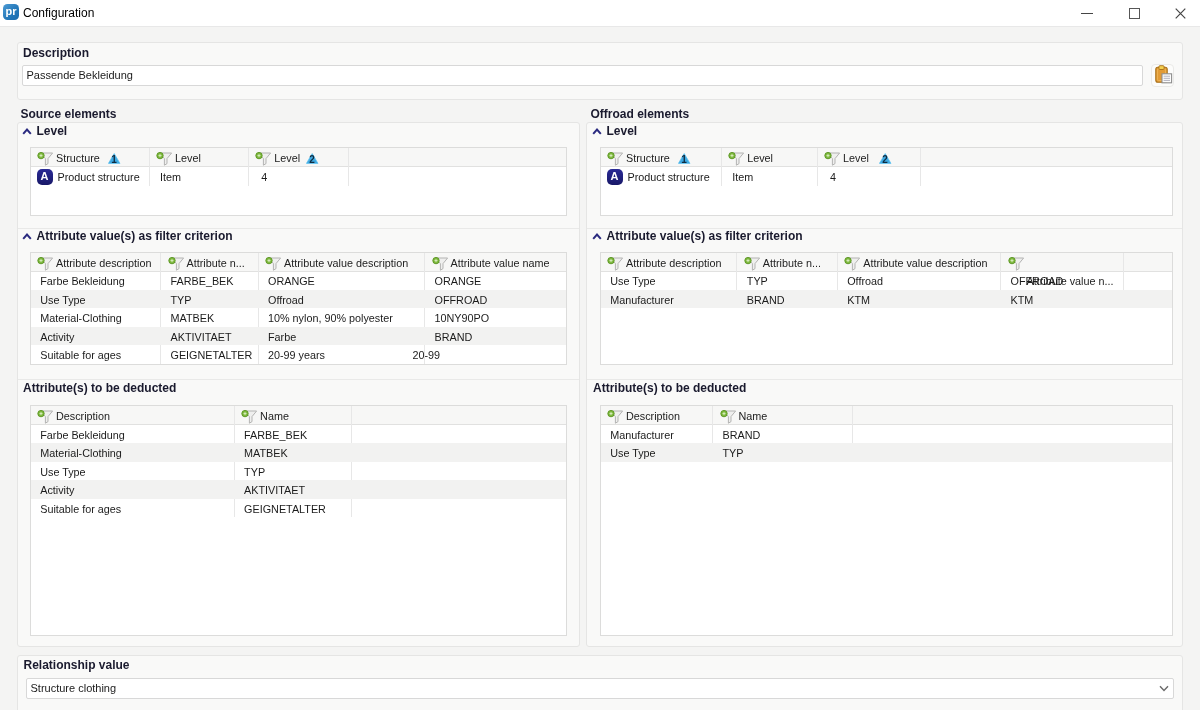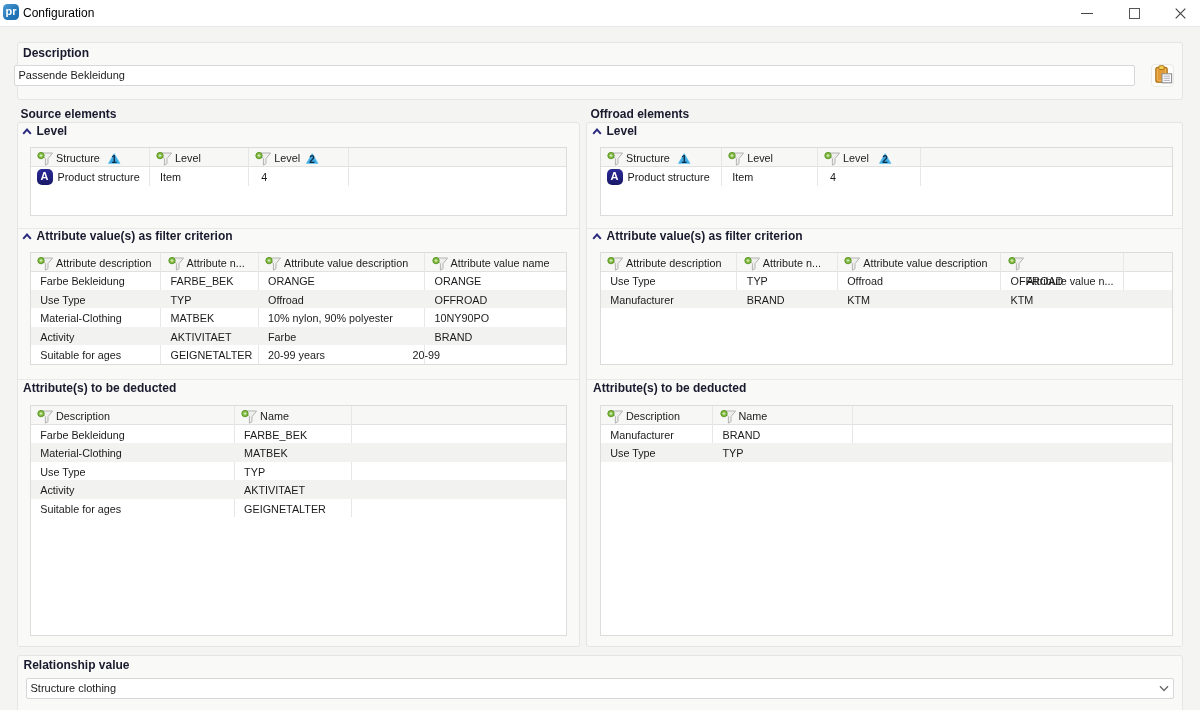--- a/index.html
+++ b/index.html
@@ -24,21 +24,21 @@
 <div class="titlebar"></div>
 <div class="appicon">pr</div>
 <div class="wtitle">Configuration</div>
 <div class="abs" style="left:1081px;top:12.5px;width:12px;height:1.2px;background:#454545"></div>
 <div class="abs" style="left:1128.5px;top:7.5px;width:11px;height:11px;border:1.1px solid #565656"></div>
 <svg class="abs" style="left:1175px;top:7.5px" width="11" height="11" viewBox="0 0 11 11">
 <path d="M0.7,0.7 L10.3,10.3 M10.3,0.7 L0.7,10.3" stroke="#454545" stroke-width="1.2"></path>
   </svg>
 <div class="card" style="left:17px;top:42px;width:1166px;height:58px"></div>
 <div class="blab" style="left:23px;top:45.5px">Description</div>
-<div class="input" style="left:14px;top:64.5px;width:1121px;height:21.5px">
+<div class="input" style="left:22px;top:64.5px;width:1121px;height:21.5px">
     <div class="itx">Passende Bekleidung</div>
   </div>
 <div class="abs" style="left:1151px;top:63.5px;width:23px;height:23px;border:1px solid #eaeae8;border-radius:4px;background:#fcfcfb"></div>
 <svg class="abs" style="left:1153px;top:65px" width="21" height="21" viewBox="0 0 21 21">
 <rect x="2.8" y="2.2" width="11.4" height="15" rx="2" fill="#e29b36" stroke="#a76e16" stroke-width="1.1"></rect>
 <rect x="4.4" y="3.8" width="8.2" height="11.8" rx="1" fill="none" stroke="#eeb457" stroke-width="1"></rect>
 <rect x="5.9" y="0.7" width="5.2" height="3.8" rx="1" fill="#f4d050" stroke="#a76e16" stroke-width="0.9"></rect>
 <rect x="9" y="8.8" width="9.6" height="9" fill="#fcfcfc" stroke="#8e8e8e" stroke-width="1.1"></rect>
 <path d="M10.6,11.2 h6.4 M10.6,13.3 h6.4 M10.6,15.4 h6.4" stroke="#a9a9b8" stroke-width="0.9"></path>
 </svg>

